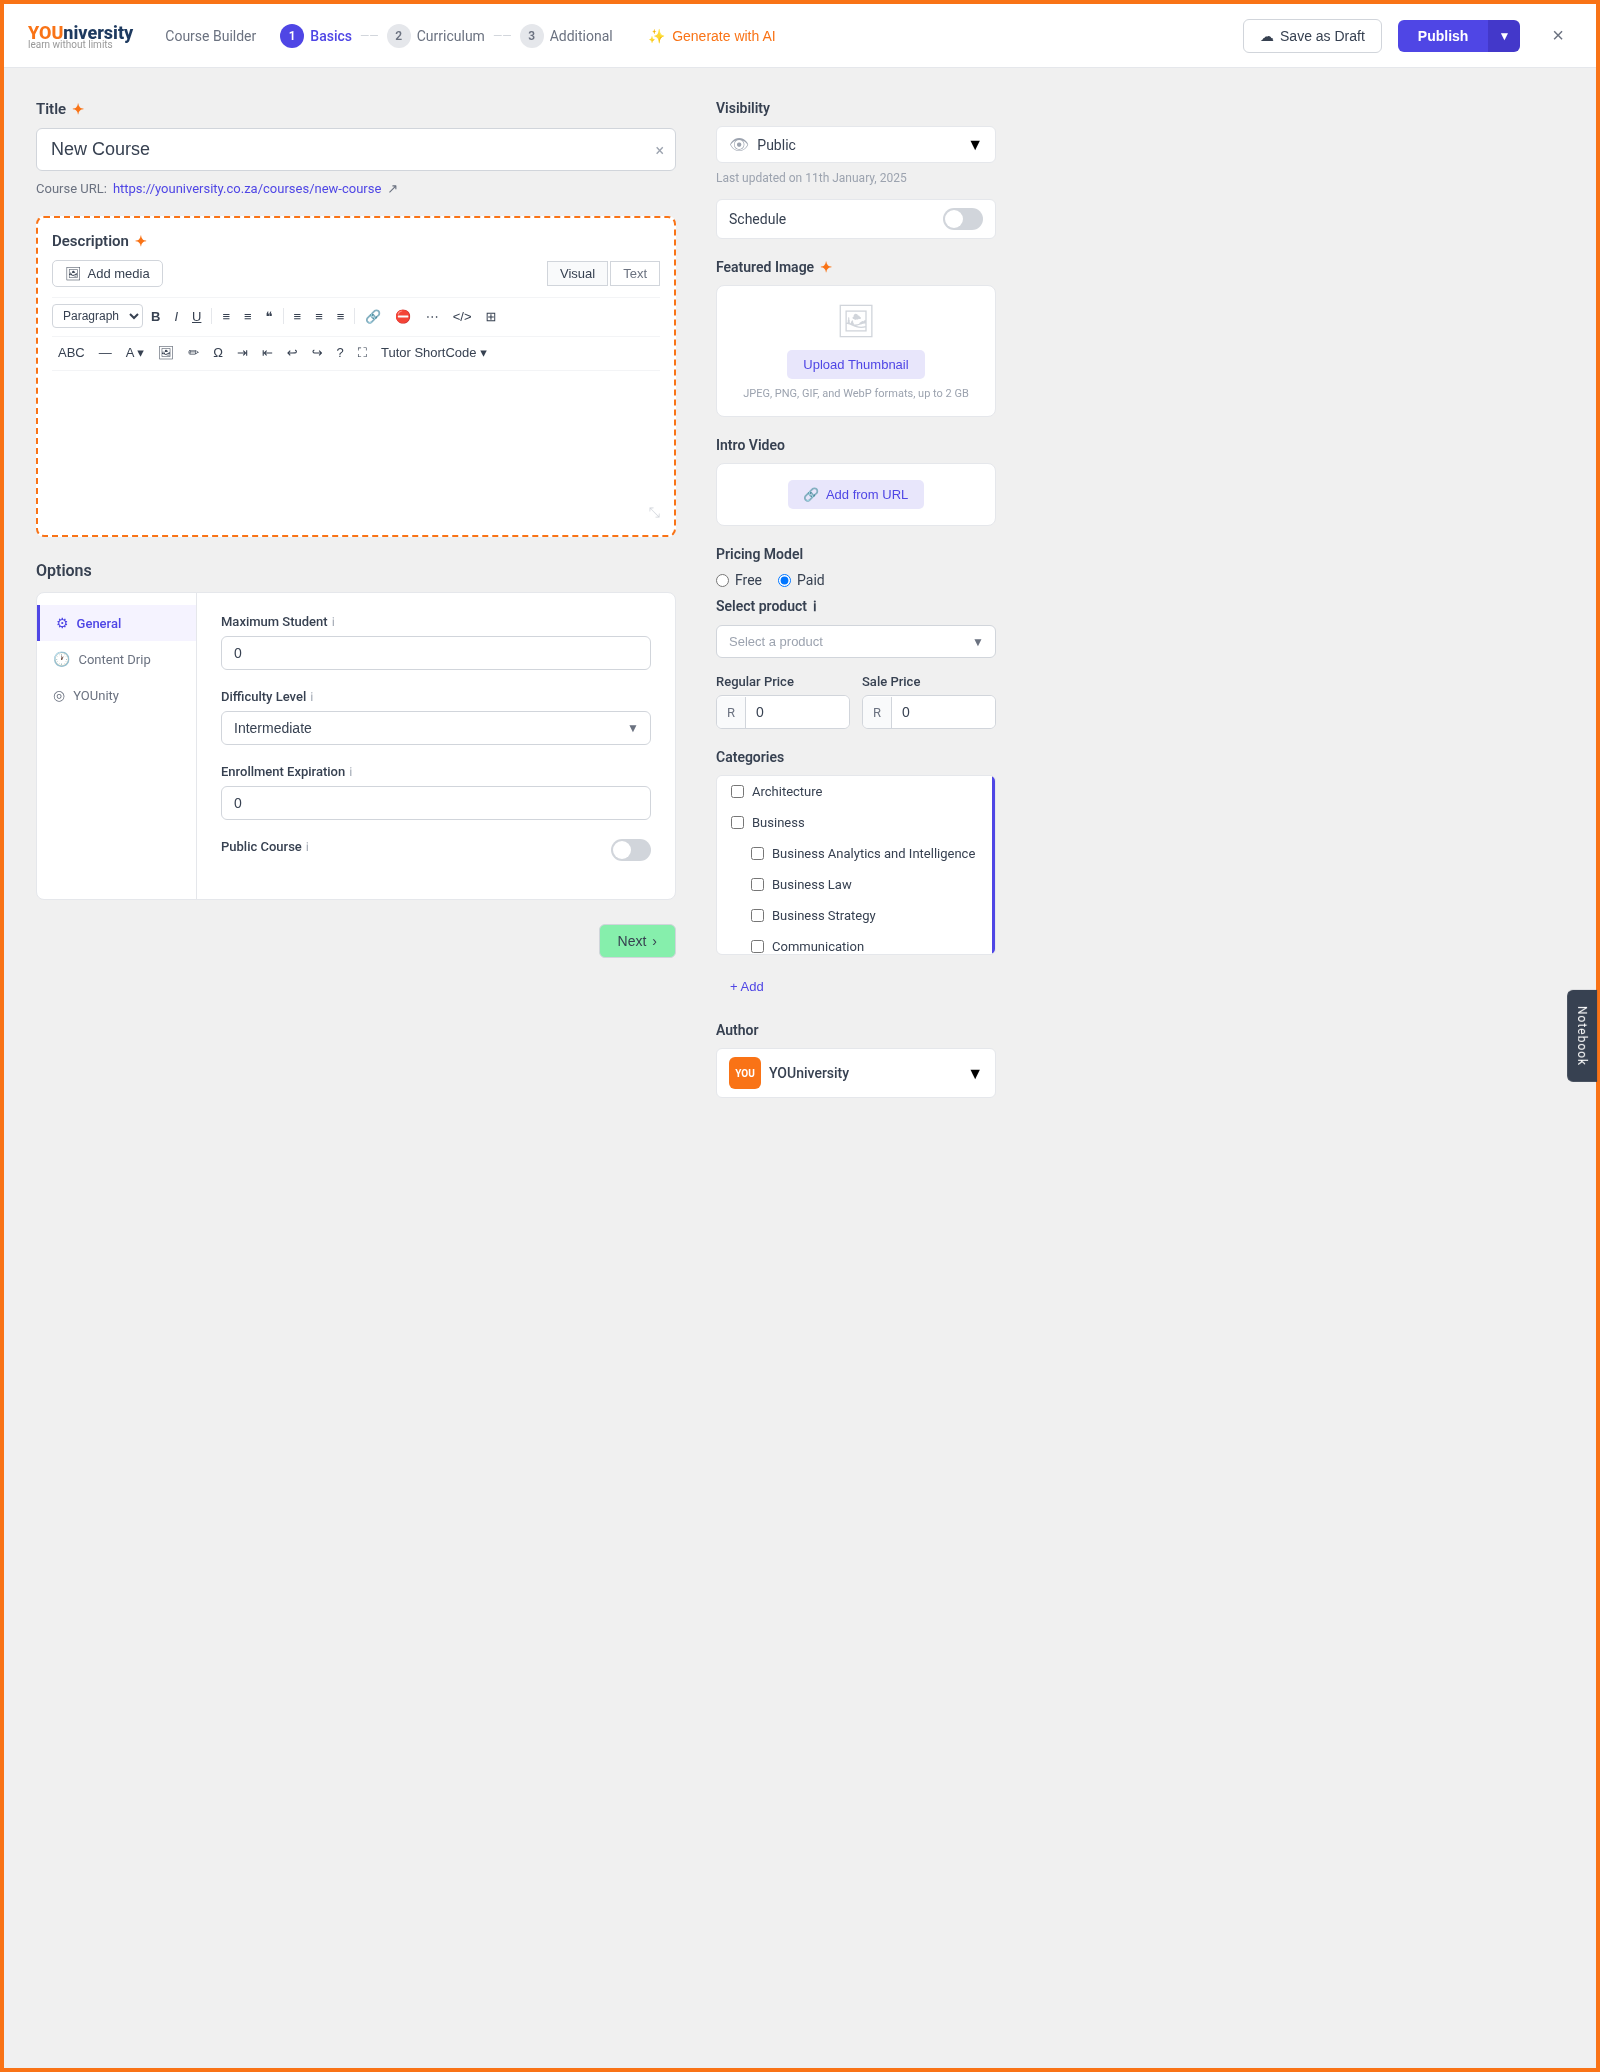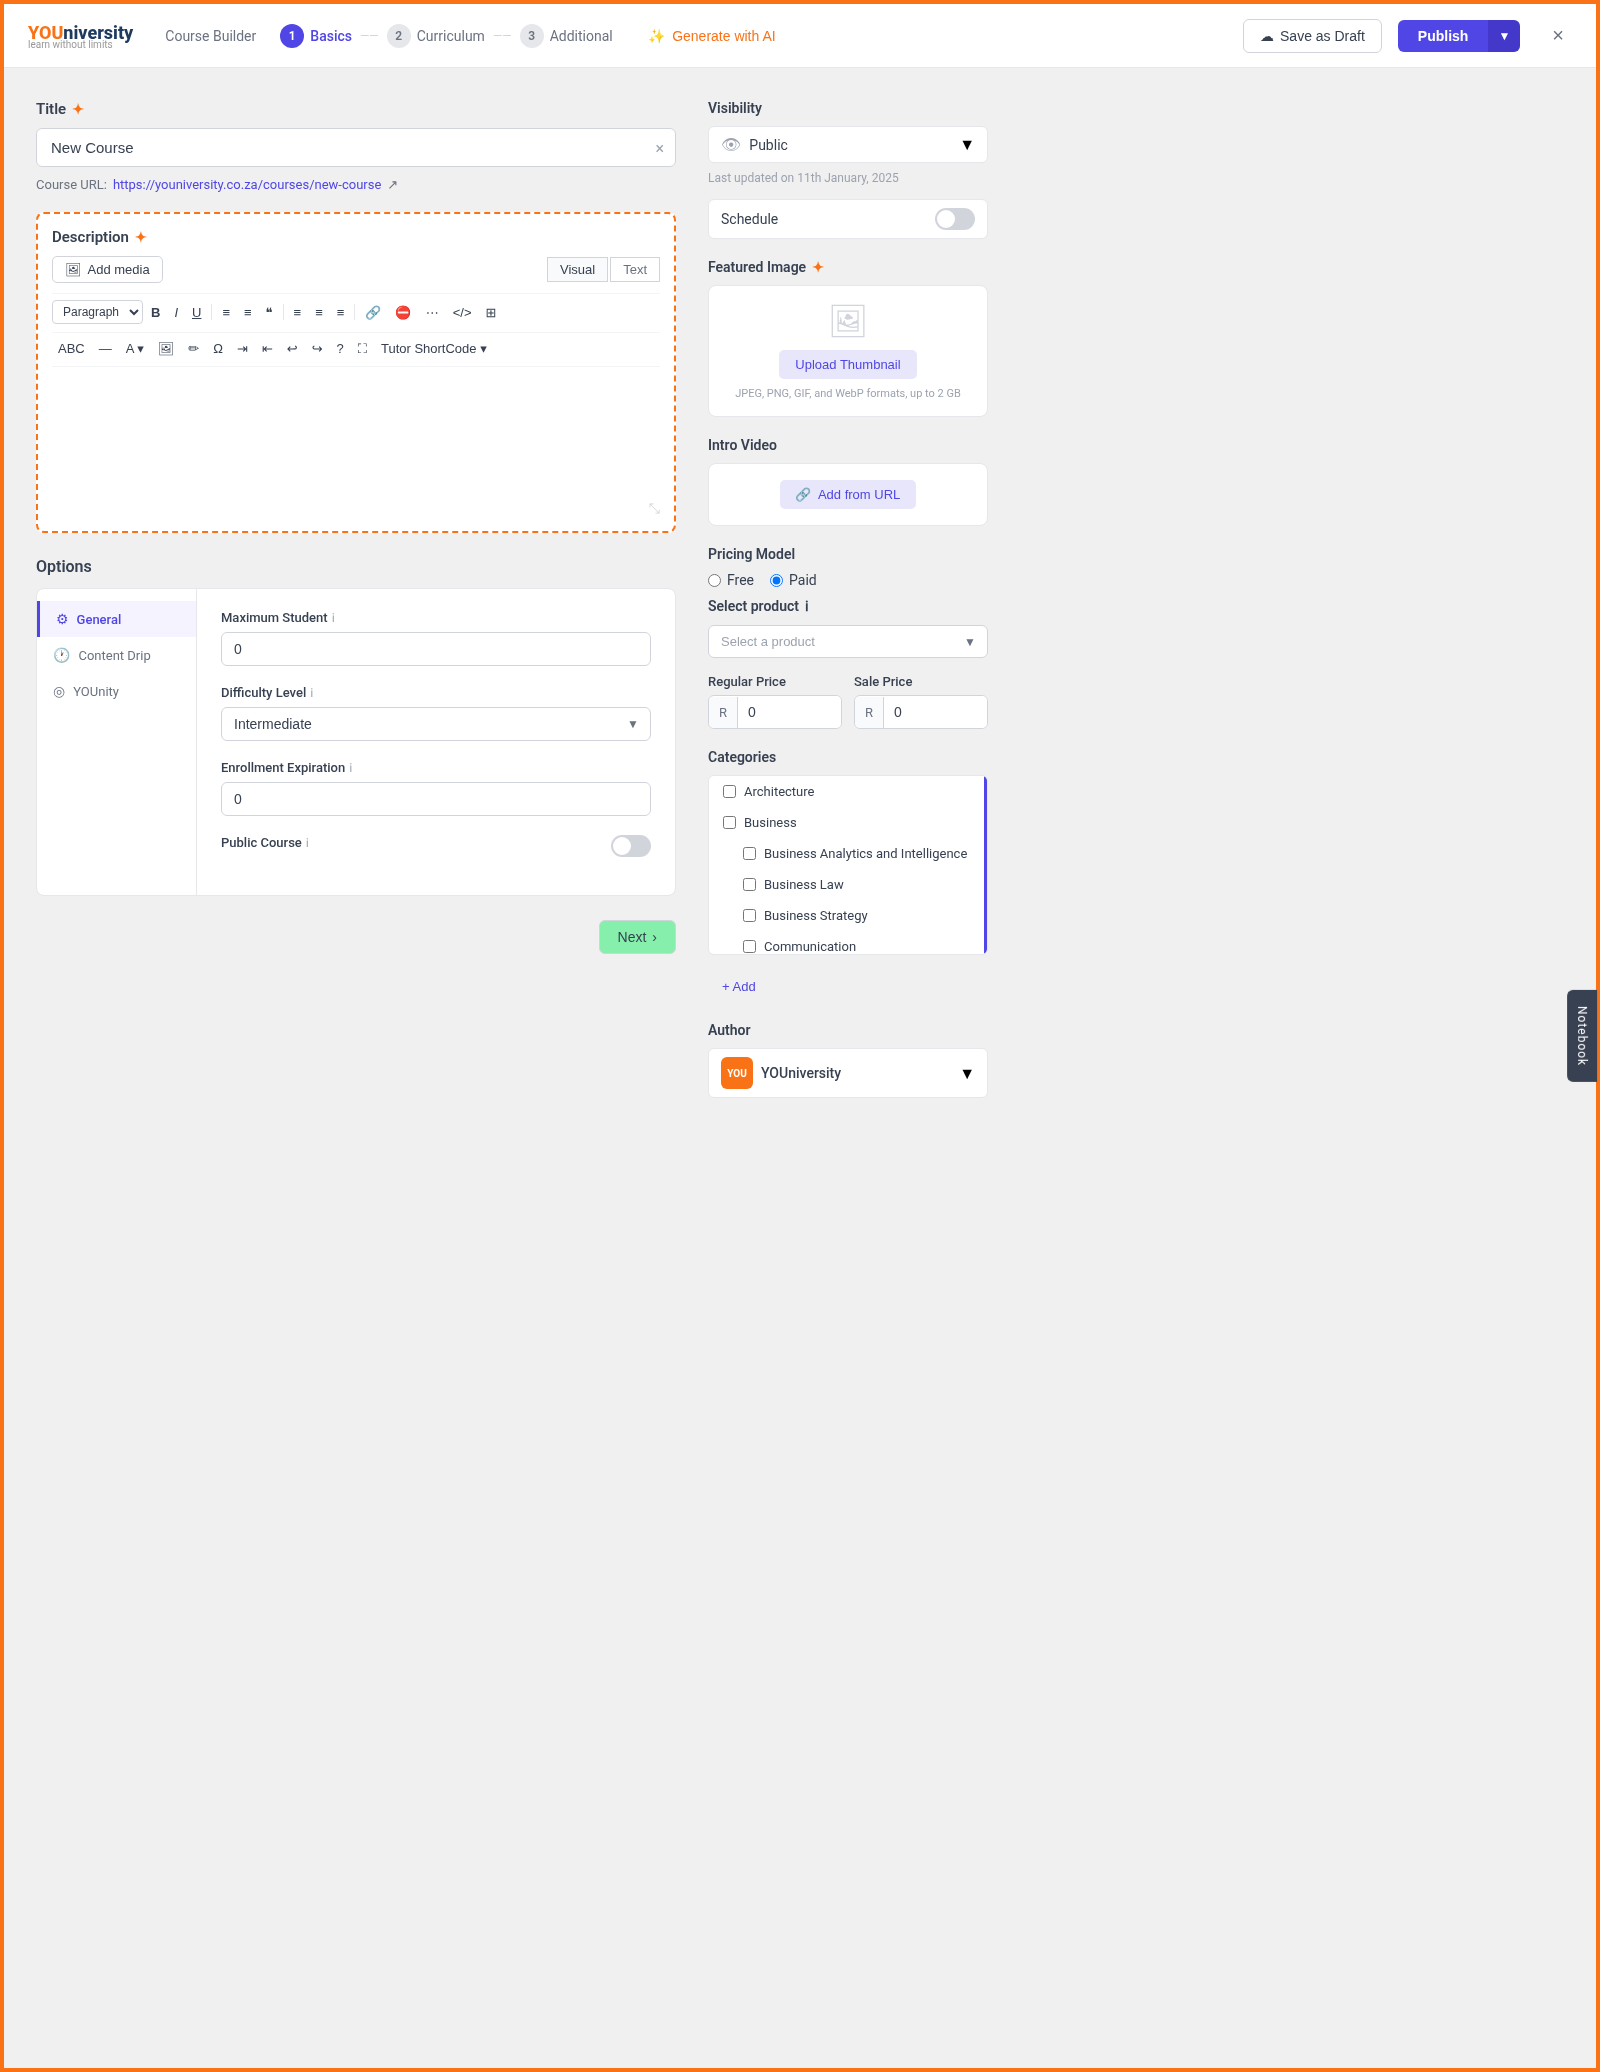--- a/index.html
+++ b/index.html
@@ -145,21 +145,21 @@
       font-size: 20px;
       color: #6b7280;
       cursor: pointer;
       padding: 4px 8px;
       margin-left: 8px;
     }
 
     
     .main-content {
       display: flex;
-      gap: 0;
+      gap: 8px;
       padding: 32px 32px 32px 32px;
       max-width: 1600px;
     }
     .left-panel {
       flex: 1;
       max-width: 640px;
       margin-right: 32px;
     }
     .right-panel {
       width: 280px;
@@ -182,21 +182,21 @@
     }
     .title-input-wrapper {
       position: relative;
       margin-bottom: 10px;
     }
     .title-input {
       width: 100%;
       border: 1px solid #d1d5db;
       border-radius: 6px;
       padding: 10px 40px 10px 14px;
-      font-size: 15px;
+      font-size: 18px;
       color: #374151;
       background: white;
       outline: none;
     }
     .clear-icon {
       position: absolute;
       right: 12px;
       top: 50%;
       transform: translateY(-50%);
       color: #9ca3af;

